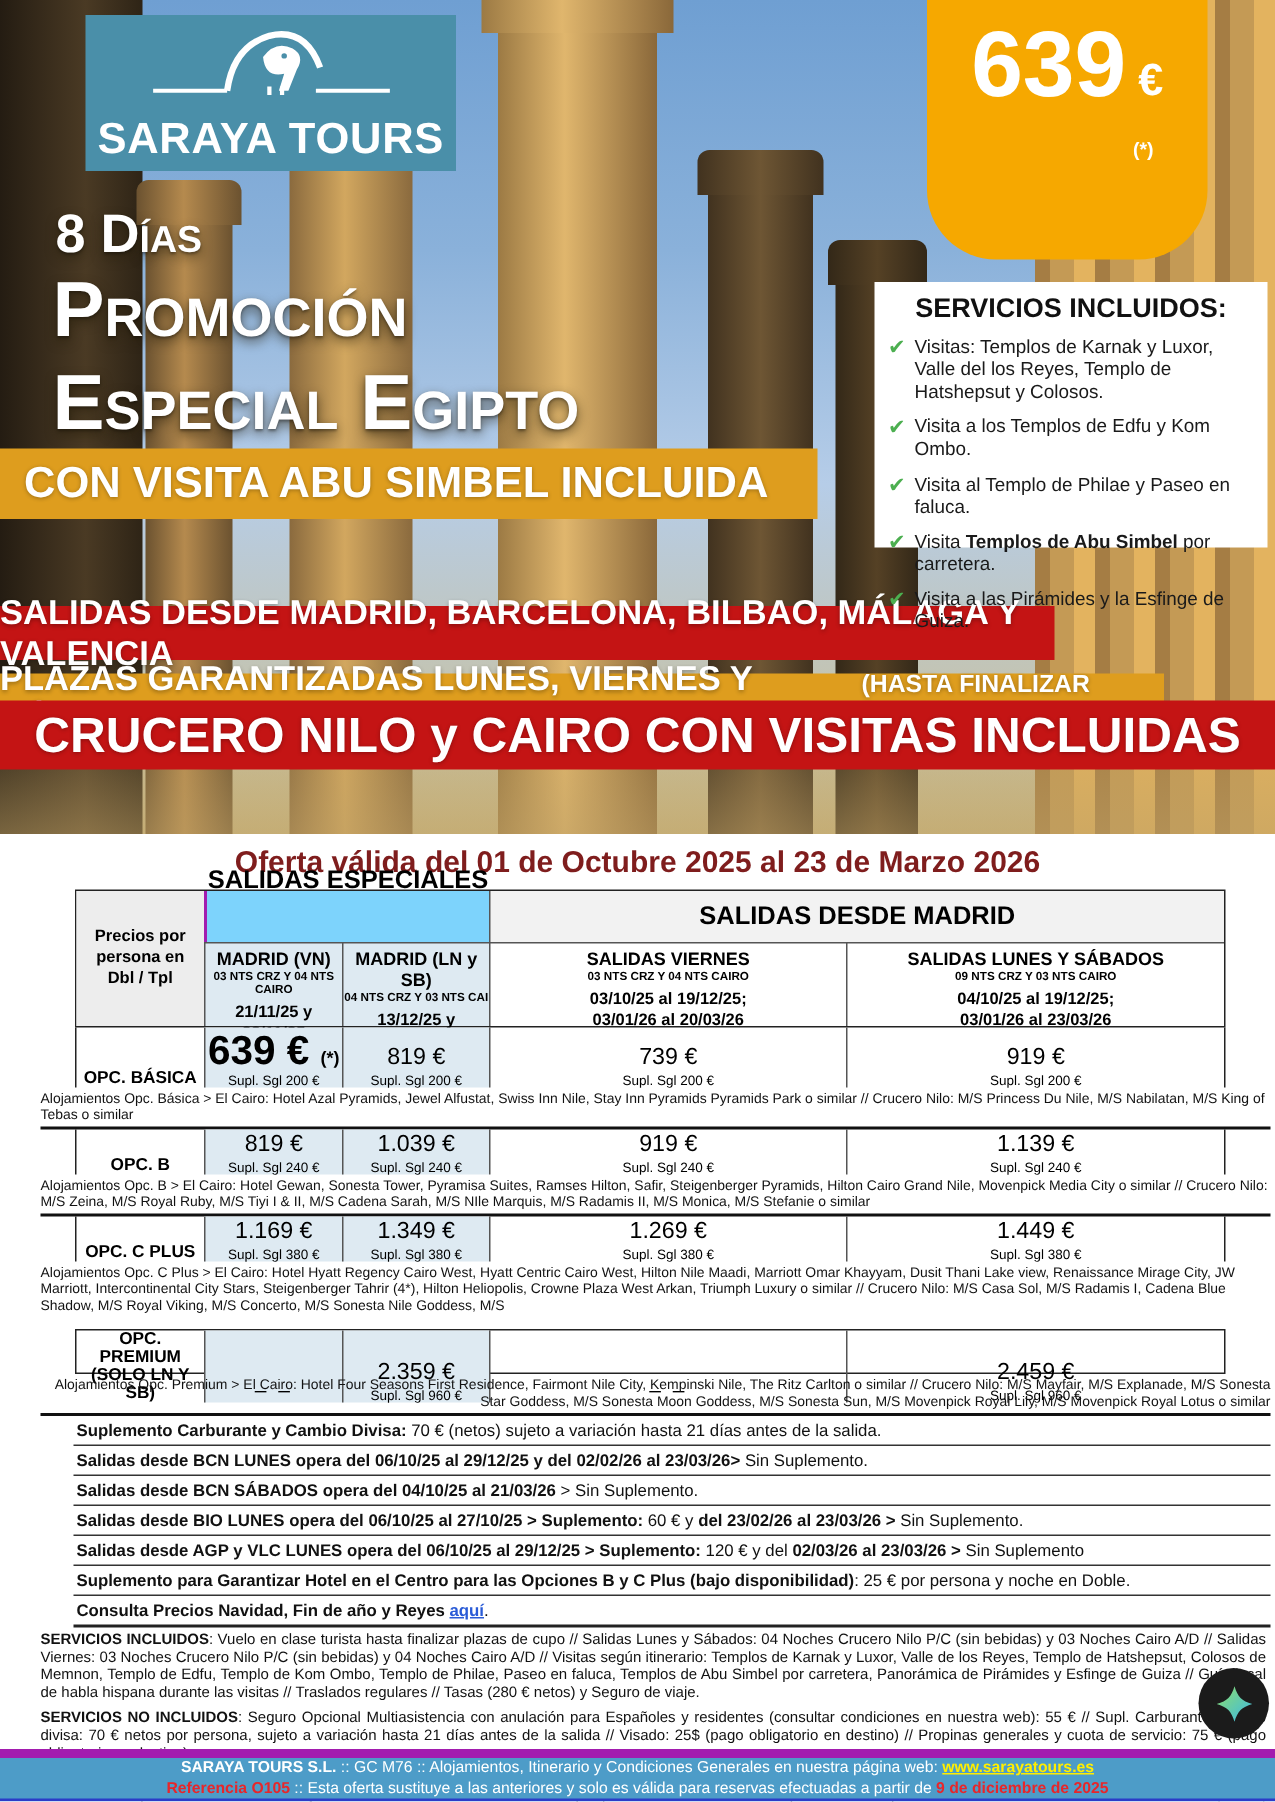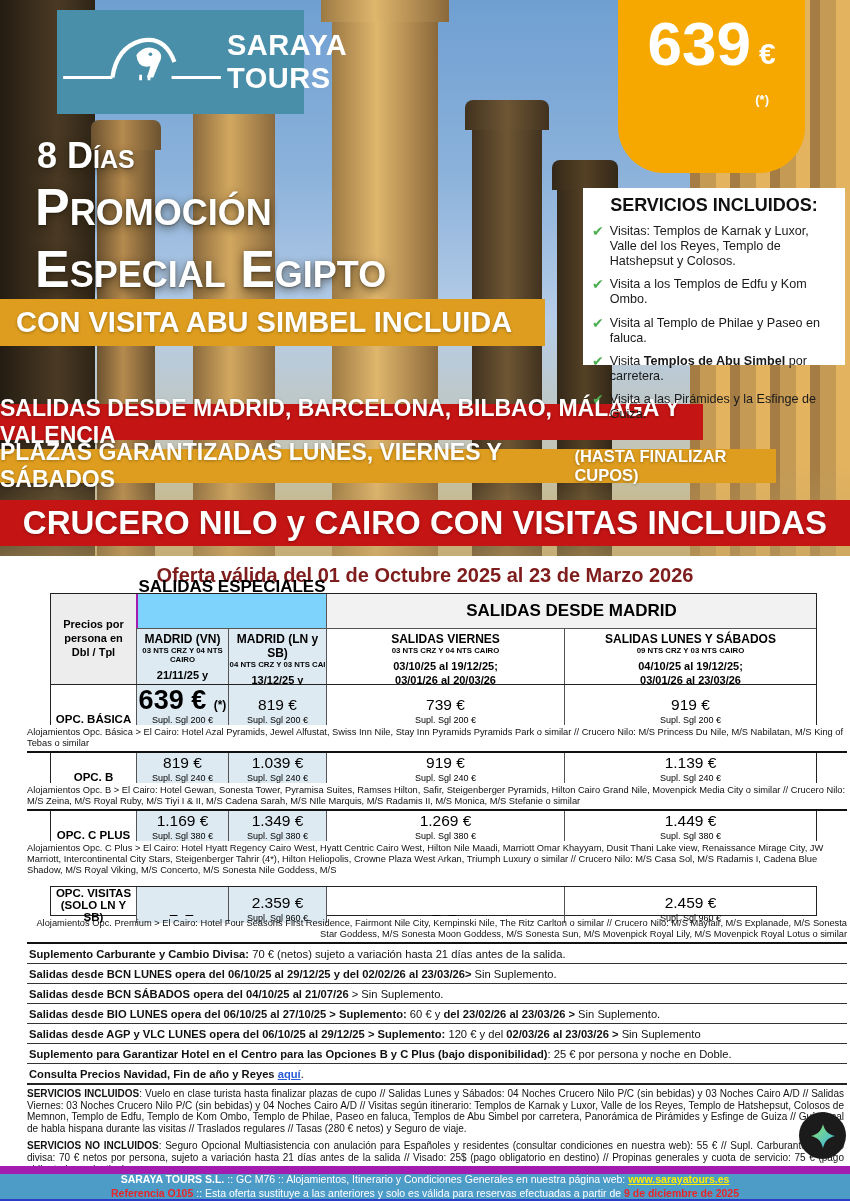--- a/index.html
+++ b/index.html
@@ -20,21 +20,21 @@
   .p5 { left:472px; top:108px; width:70px; background:linear-gradient(90deg,#41321f,#6e5634 50%,#41321f); }
   .p6 { left:557px; top:168px; width:55px; background:linear-gradient(90deg,#332818,#554125 50%,#332818); }
   .p7 { left:690px; top:0; width:160px;
     background:repeating-linear-gradient(90deg,#a57d44 0 10px,#c49a55 10px 26px,#e3b35f 26px 40px),
                linear-gradient(90deg,#a57d44,#e3b35f); }
   .p7::before{ display:none; }
   .haze { position:absolute; bottom:0; left:0; width:100%; height:90px; z-index:1;
     background:linear-gradient(180deg,rgba(205,180,120,0),rgba(190,160,100,.55)); }
 
   .logo-box { position:absolute; left:57px; top:10px; width:247px; height:104px; z-index:3;
-    background:#4a8fa9; display:flex; flex-direction:row; align-items:center; justify-content:flex-start; padding-top:4px; }
+    background:#4a8fa9; display:flex; flex-direction:column; align-items:center; justify-content:flex-start; padding-top:4px; }
   .logo-name { color:#fff; font-weight:bold; font-size:29px; letter-spacing:.5px; margin-top:-4px; }
 
   .hero-title { position:absolute; z-index:3; color:#fff; font-weight:bold; font-variant:small-caps;
     text-shadow:0 3px 8px rgba(40,30,10,.65), 0 1px 2px rgba(0,0,0,.4); line-height:1; }
   .t1 { left:37px; top:138px; font-size:36px; }
   .t2 { left:35px; top:181px; font-size:52px; }
   .t3 { left:35px; top:243px; font-size:52px; }
 
   .promo-badge { position:absolute; left:618px; top:0; width:187px; height:173px; z-index:3;
     background:#f6a800; border-radius:0 0 46px 46px; color:#fff; text-align:center; }
@@ -50,21 +50,21 @@
   .svc-item { display:flex; font-size:12.6px; color:#1a1a1a; line-height:1.2; margin-bottom:8px; }
   .chk { color:#4caf50; font-weight:bold; font-size:14px; margin-right:6px; line-height:1; }
   .svc-bold { font-weight:bold; }
 
   .banner { position:absolute; z-index:2; color:#fff; font-weight:bold;
     display:flex; align-items:center; text-shadow:0 1px 3px rgba(0,0,0,.3); }
   .banner-abu { left:0; top:299px; width:545px; height:47px; background:#de9d1e; font-size:29px; padding-left:16px; }
   .banner-salidas { left:0; top:404px; width:703px; height:36px; background:#c41414; font-size:23px; justify-content:center; }
   .banner-plazas { left:0; top:449px; width:776px; height:34px; background:#de9d1e; font-size:23px; justify-content:center; }
   .banner-plazas .small { font-size:16.5px; margin-left:6px; }
-  .banner-crucero { left:0; top:500px; width:850px; height:46px; background:#c41414; font-size:33px; justify-content:center; }
+  .banner-crucero { left:0; top:467px; width:850px; height:46px; background:#c41414; font-size:33px; justify-content:center; }
 
   
   .offer-heading { text-align:center; font-weight:bold; font-size:20px; color:#7f1d1d; padding:8px 0 6px; }
 
   
   .tablewrap { margin:0 3px 0 27px; }
   .grid { display:grid; grid-template-columns:85px 92px 98px 238px 252px; width:767px; margin-left:23px; }
   .thead { grid-template-rows:34px 56px; border:1.5px solid #222; }
   .hc { display:flex; flex-direction:column; align-items:center; justify-content:center; text-align:center; }
   .corner { grid-row:1/3; background:#ededed; font-weight:bold; font-size:11px; line-height:1.25; padding:0 8px; }
@@ -94,33 +94,33 @@
   .dash { font-size:14px; letter-spacing:2px; }
 
   .aloj { font-size:9.3px; line-height:1.18; color:#111; padding:2px 0 2px; }
   .aloj1 { border-bottom:2.5px solid #111; }
   .aloj2 { border-bottom:2px solid #111; }
   .aloj3 { margin-bottom:8px; }
   .aloj4 { border-bottom:2px solid #111;text-align:right; }
 
   
   .supps { margin:0 3px 0 27px; }
-  .supp { border-bottom:1.5px solid #333; padding:4px 2px 3px; font-size:11.2px; color:#111; }
+  .supp { border-bottom:1.5px solid #333; padding:4px 2px 3px; font-size:11.2px; color:#111;margin-left:22px; }
   .supp .b { font-weight:bold; }
   .supp:last-child { border-bottom:2.5px solid #222; }
   .lnk { color:#2a5bd7; text-decoration:underline; font-weight:bold; cursor:pointer; }
 
   
   .paras { margin:3px 6px 0 27px; }
   .para { font-size:10px; line-height:1.18; text-align:justify; color:#111; margin-bottom:5px; }
   .para .b { font-weight:bold; }
 
   
   .footer { position:absolute; bottom:0; left:0; width:850px; height:35px; background:#4d9cc8;
-    border-top:8px solid #a21caf; border-bottom:2px solid #2b3cc8; color:#fff;
+    border-top:6px solid #a21caf; border-bottom:2px solid #2b3cc8; color:#fff;
     display:flex; flex-direction:column; align-items:center; justify-content:center; font-size:10.5px; line-height:1.3; }
   .footer .b { font-weight:bold; }
   .weblink { color:#ffee00; text-decoration:underline; font-weight:bold; cursor:pointer; }
   .redtxt { color:#e8262a; font-weight:bold; }
 
   
   .widget { position:absolute; left:799px; top:1112px; width:47px; height:47px; border-radius:50%;
     background:#1b1b1b; z-index:9; display:flex; align-items:center; justify-content:center; cursor:pointer; }
 </style>
 </head>
@@ -307,21 +307,21 @@
         </div>
       <div class="cell">
           <div class="price">1.449 €</div>
           <div class="supl">Supl. Sgl 380 €</div>
         </div>
     </div>
     <div class="aloj aloj3">Alojamientos Opc. C Plus &gt; El Cairo: Hotel Hyatt Regency Cairo West, Hyatt Centric Cairo West, Hilton Nile Maadi, Marriott Omar Khayyam, Dusit Thani Lake view, Renaissance Mirage City, JW Marriott, Intercontinental City Stars, Steigenberger Tahrir (4*), Hilton Heliopolis, Crowne Plaza West Arkan, Triumph Luxury o similar // Crucero Nilo: M/S Casa Sol, M/S Radamis I, Cadena Blue Shadow, M/S Royal Viking, M/S Concerto, M/S Sonesta Nile Goddess, M/S</div>
 
     <div class="grid prow row-premium">
       <div class="cell">
-          <div class="lab">OPC. VISITAS</div>
+          <div class="lab">OPC. PREMIUM</div>
           <div class="lab2">(SOLO LN Y SB)</div>
         </div>
       <div class="cell blue">
           <div class="price dash">– –</div>
           <div class="supl"></div>
         </div>
       <div class="cell blue">
           <div class="price">2.359 €</div>
           <div class="supl">Supl. Sgl 960 €</div>
         </div>
@@ -333,21 +333,21 @@
           <div class="price">2.459 €</div>
           <div class="supl">Supl. Sgl 960 €</div>
         </div>
     </div>
     <div class="aloj aloj4">Alojamientos Opc. Premium &gt; El Cairo: Hotel Four Seasons First Residence, Fairmont Nile City, Kempinski Nile, The Ritz Carlton o similar // Crucero Nilo: M/S Mayfair, M/S Explanade, M/S Sonesta Star Goddess, M/S Sonesta Moon Goddess,  M/S Sonesta Sun, M/S Movenpick Royal Lily, M/S Movenpick Royal Lotus o similar</div>
   </div>
 
   <div class="supps">
     <div class="supp"><span class="b">Suplemento Carburante y Cambio Divisa:</span><a class="lnk"></a><span> 70 € (netos) sujeto a variación hasta 21 días antes de la salida.</span><span class="b"></span><span></span></div>
     <div class="supp"><span class="b">Salidas desde BCN LUNES opera del 06/10/25 al 29/12/25 y del 02/02/26 al 23/03/26&gt;</span><a class="lnk"></a><span> Sin Suplemento.</span><span class="b"></span><span></span></div>
-    <div class="supp"><span class="b">Salidas desde BCN SÁBADOS opera del 04/10/25 al 21/07/26</span><a class="lnk"></a><span> &gt; Sin Suplemento.</span><span class="b"></span><span></span></div>
+    <div class="supp"><span class="b">Salidas desde BCN SÁBADOS opera del 04/10/25 al 21/03/26</span><a class="lnk"></a><span> &gt; Sin Suplemento.</span><span class="b"></span><span></span></div>
     <div class="supp"><span class="b">Salidas desde BIO LUNES opera del 06/10/25 al 27/10/25 &gt; Suplemento:</span><a class="lnk"></a><span> 60 € y </span><span class="b">del 23/02/26 al 23/03/26 &gt;</span><span> Sin Suplemento.</span></div>
     <div class="supp"><span class="b">Salidas desde AGP y VLC LUNES opera del 06/10/25 al 29/12/25 &gt; Suplemento:</span><a class="lnk"></a><span> 120 € y del </span><span class="b">02/03/26 al 23/03/26 &gt;</span><span>  Sin Suplemento</span></div>
     <div class="supp"><span class="b">Suplemento para Garantizar Hotel en el Centro para las Opciones B y C Plus (bajo disponibilidad)</span><a class="lnk"></a><span>: 25 € por persona y noche en Doble.</span><span class="b"></span><span></span></div>
     <div class="supp"><span class="b">Consulta Precios Navidad, Fin de año y Reyes </span><a class="lnk">aquí</a><span>.</span><span class="b"></span><span></span></div>
   </div>
 
   <div class="paras">
     <div class="para"><span class="b">SERVICIOS INCLUIDOS</span><span>: Vuelo en clase turista hasta finalizar plazas de cupo // Salidas Lunes y Sábados: 04 Noches Crucero Nilo P/C (sin bebidas) y 03 Noches Cairo A/D // Salidas Viernes: 03 Noches Crucero Nilo P/C (sin bebidas) y 04 Noches Cairo A/D // Visitas según itinerario: Templos de Karnak y Luxor, Valle de los Reyes, Templo de Hatshepsut, Colosos de Memnon, Templo de Edfu, Templo de Kom Ombo, Templo de Philae, Paseo en faluca, Templos de Abu Simbel por carretera, Panorámica de Pirámides y Esfinge de Guiza // Guía local de habla hispana durante las visitas // Traslados regulares // Tasas (280 € netos) y Seguro de viaje.</span></div>
     <div class="para"><span class="b">SERVICIOS NO INCLUIDOS</span><span>: Seguro Opcional Multiasistencia con anulación para Españoles y residentes (consultar condiciones en nuestra web): 55 € // Supl. Carburante/Cambio divisa: 70 € netos por persona, sujeto a variación hasta 21 días antes de la salida // Visado: 25$ (pago obligatorio en destino) // Propinas generales y cuota de servicio: 75 € (pago obligatorio en destino).</span></div>
     <div class="para"><span class="b">NOTAS IMPORTANTES</span><span>: Consultar condiciones de vuelos, los billetes ofertados son NO reembolsables // Los precios publicados son por persona Doble o Triple // Oferta basada en condiciones especiales de contratación y cancelación en caso de desistimiento por parte del consumidor // Los precios finales pueden variar debido a modificaciones de tarifas, tasas, carburantes y/o cambios de divisas hasta 21 días antes de la salida.</span></div>

